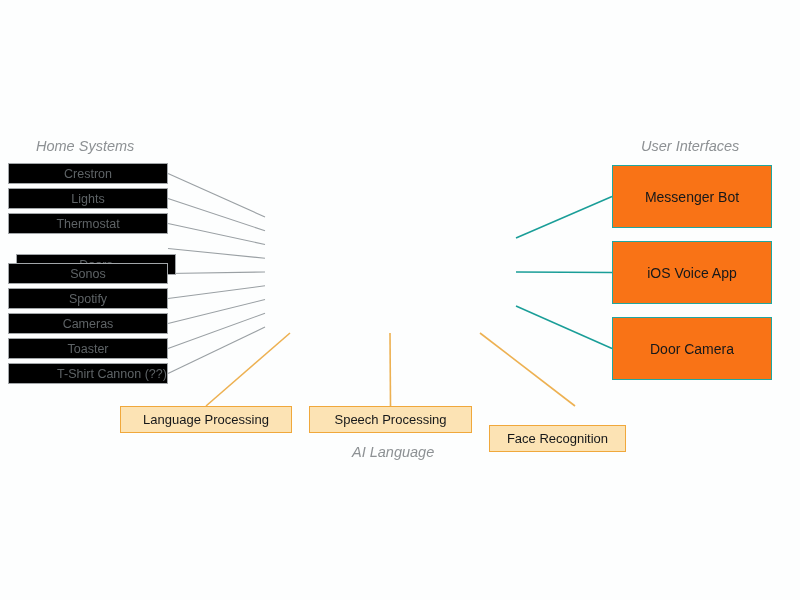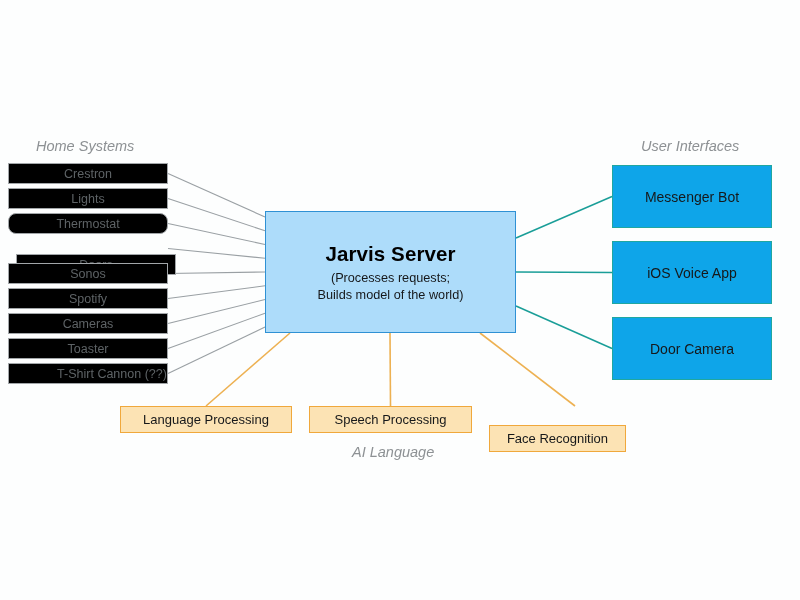--- a/index.html
+++ b/index.html
@@ -58,21 +58,21 @@
     border: 1px solid #a2a6a9;
     font-size: 12.5px;
     color: #5e6366;
   }
 
   
   .ui-node {
     left: 612px;
     width: 160px;
     height: 63px;
-    background: #0ea5e9;
+    background: #f97316;
     border: 1.6px solid #20a7a0;
     font-size: 14px;
     color: #16181a;
   }
 
   
   .ai-node {
     top: 406px;
     height: 27px;
     background: #fce3b4;
@@ -141,21 +141,21 @@
 
   <div class="group-label" id="label-ai">AI Language</div>
 
   <div id="home-column">
       <div class="node home-node" style="top: 163px;">
         <span>Crestron</span>
       </div>
       <div class="node home-node" style="top: 188px;">
         <span>Lights</span>
       </div>
-      <div class="node home-node" style="top: 213px; border-radius: 8px;">
+      <div class="node home-node" style="top: 213px;">
         <span>Thermostat</span>
       </div>
       <div class="node home-node" style="top: 254px; margin-left: 8px;">
         <span>Doors</span>
       </div>
       <div class="node home-node" style="top: 263px;">
         <span>Sonos</span>
       </div>
       <div class="node home-node" style="top: 288px;">
         <span>Spotify</span>
@@ -164,27 +164,20 @@
         <span>Cameras</span>
       </div>
       <div class="node home-node" style="top: 338px;">
         <span>Toaster</span>
       </div>
       <div class="node home-node" style="top: 363px; padding-left: 48px;">
         <span>T-Shirt Cannon (??)</span>
       </div>
     </div>
 
-  <div class="node" id="server-node">
-    <div id="server-title">Jarvis Server</div>
-    <div id="server-subtitle">
-      <span class="sub-line">(Processes requests;</span>
-      <span class="sub-line">Builds model of the world)</span>
-    </div>
-  </div>
 
   <div id="ui-column">
       <div class="node ui-node" style="top: 165px;">
         <span>Messenger Bot</span>
       </div>
       <div class="node ui-node" style="top: 241px;">
         <span>iOS Voice App</span>
       </div>
       <div class="node ui-node" style="top: 317px;">
         <span>Door Camera</span>

